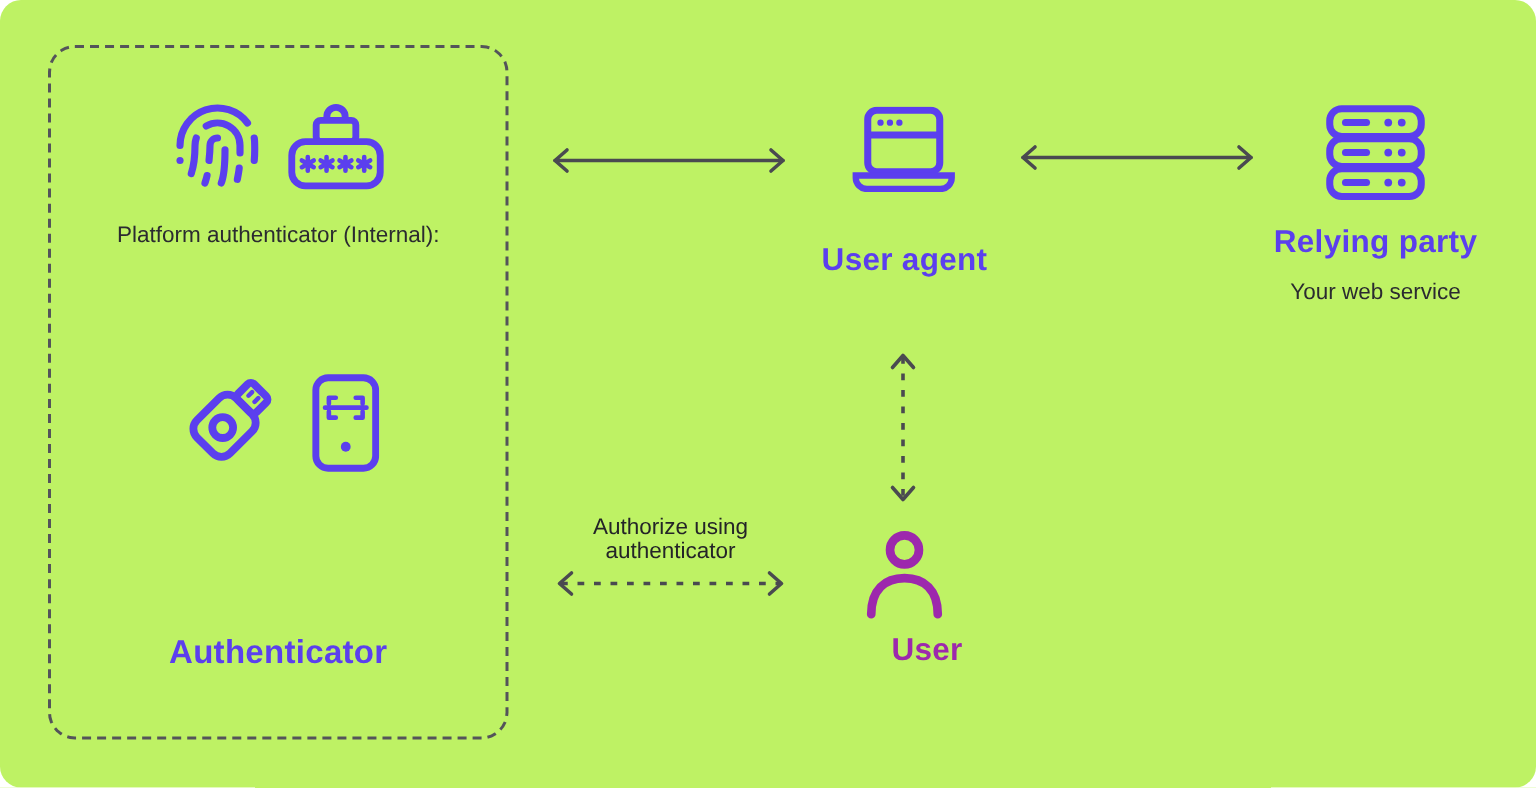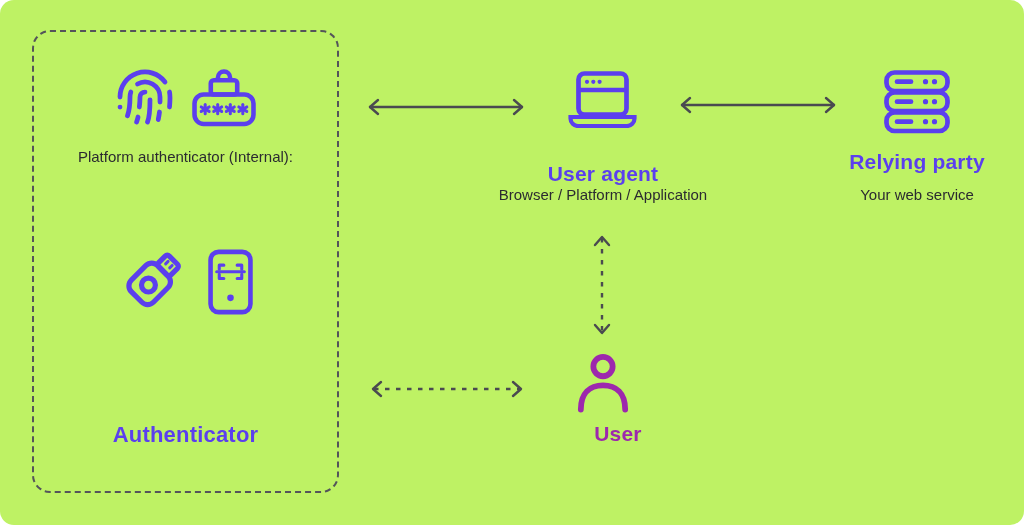--- a/index.html
+++ b/index.html
@@ -88,21 +88,20 @@
 
   <svg class="node-icon" style="left:567px;top:71px;" width="71" height="57" viewBox="0 0 70 57" fill="none">
     <rect x="11" y="2.5" width="48" height="41" rx="6" stroke="#5b3fee" stroke-width="4.7"></rect>
     <line x1="11" y1="19" x2="59" y2="19" stroke="#5b3fee" stroke-width="4.7"></line>
     <circle cx="19.5" cy="10.8" r="2.1" fill="#5b3fee"></circle>
     <circle cx="25.8" cy="10.8" r="2.1" fill="#5b3fee"></circle>
     <circle cx="32.1" cy="10.8" r="2.1" fill="#5b3fee"></circle>
     <path d="M3 46 H67 V47.5 A7.5 7.5 0 0 1 59.5 55 H10.5 A7.5 7.5 0 0 1 3 47.5 Z" stroke="#5b3fee" stroke-width="4.2"></path>
   </svg>
   <div class="node-title" style="left:493px;top:162px;">User agent</div>
-  <div class="node-sub" style="left:473px;top:186px;">Browser / Platform / Application</div>
 
   <svg class="node-icon" style="left:884px;top:70px;" width="66" height="64" viewBox="0 0 66 64" fill="none">
     <g stroke="#5b3fee" stroke-width="4.7">
       <rect x="2.5" y="2.5" width="61" height="18.5" rx="8"></rect>
       <rect x="2.5" y="22.5" width="61" height="18.5" rx="8"></rect>
       <rect x="2.5" y="42.5" width="61" height="18.5" rx="8"></rect>
     </g>
     <g stroke="#5b3fee" stroke-width="4.7" stroke-linecap="round">
       <line x1="13" y1="11.7" x2="27" y2="11.7"></line>
       <line x1="13" y1="31.7" x2="27" y2="31.7"></line>
@@ -142,14 +141,18 @@
     <line x1="11" y1="10" x2="11" y2="104" stroke-dasharray="4.5 6.5" stroke-linecap="butt"></line>
     <polyline points="4,17 11,9 18,17"></polyline>
     <polyline points="4,97 11,105 18,97"></polyline>
   </svg>
 
   <svg class="arrow" style="left:364px;top:378px;" width="166" height="22" viewBox="0 0 166 22" fill="none" stroke="#4a4a50" stroke-width="2.4" stroke-linecap="round" stroke-linejoin="round">
     <line x1="10" y1="11" x2="156" y2="11" stroke-dasharray="4.5 6.5" stroke-linecap="butt"></line>
     <polyline points="17,4 9,11 17,18"></polyline>
     <polyline points="149,4 157,11 149,18"></polyline>
   </svg>
+  <div class="conn-label" style="left:367px;top:344px;width:160px;line-height:16px;">
+    <div>Authorize using</div>
+    <div>authenticator</div>
+  </div>
 
 </div>
 
 </body></html>

